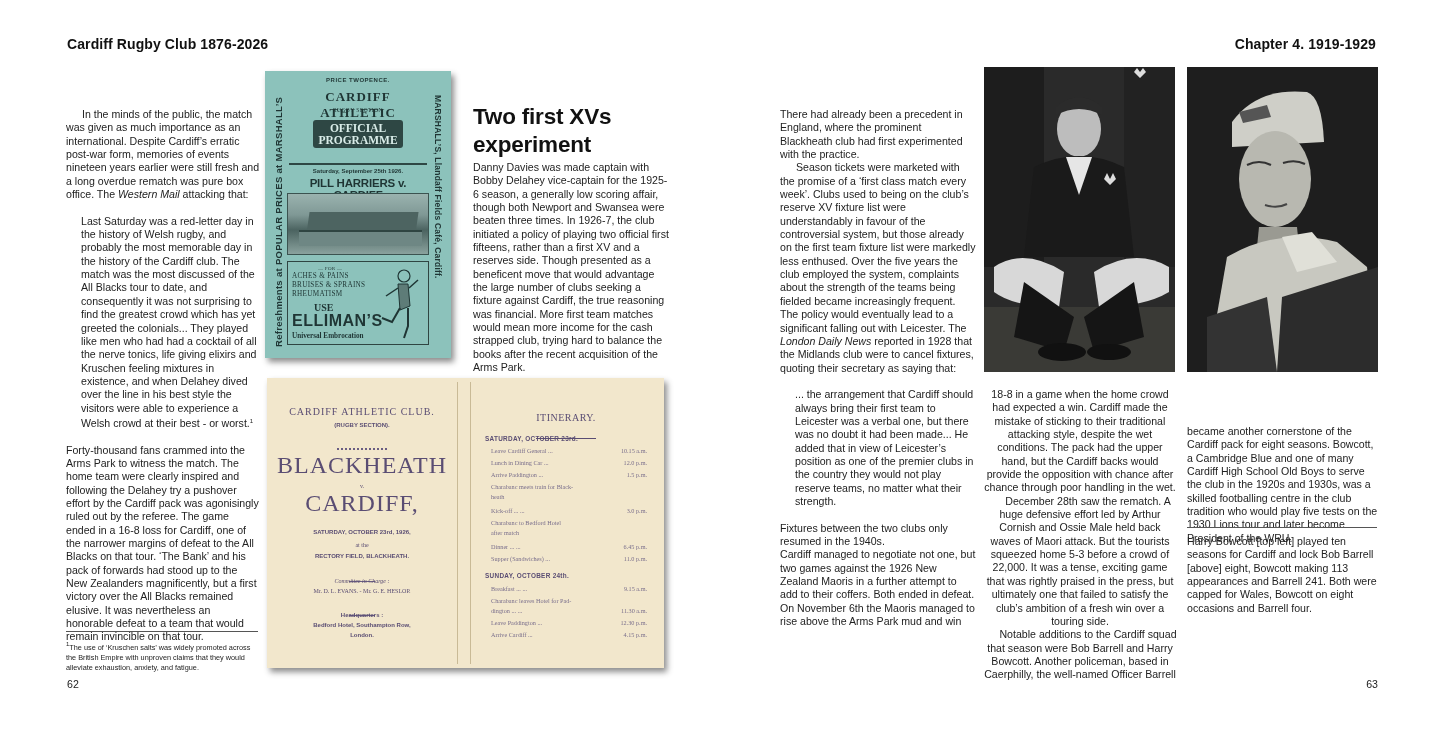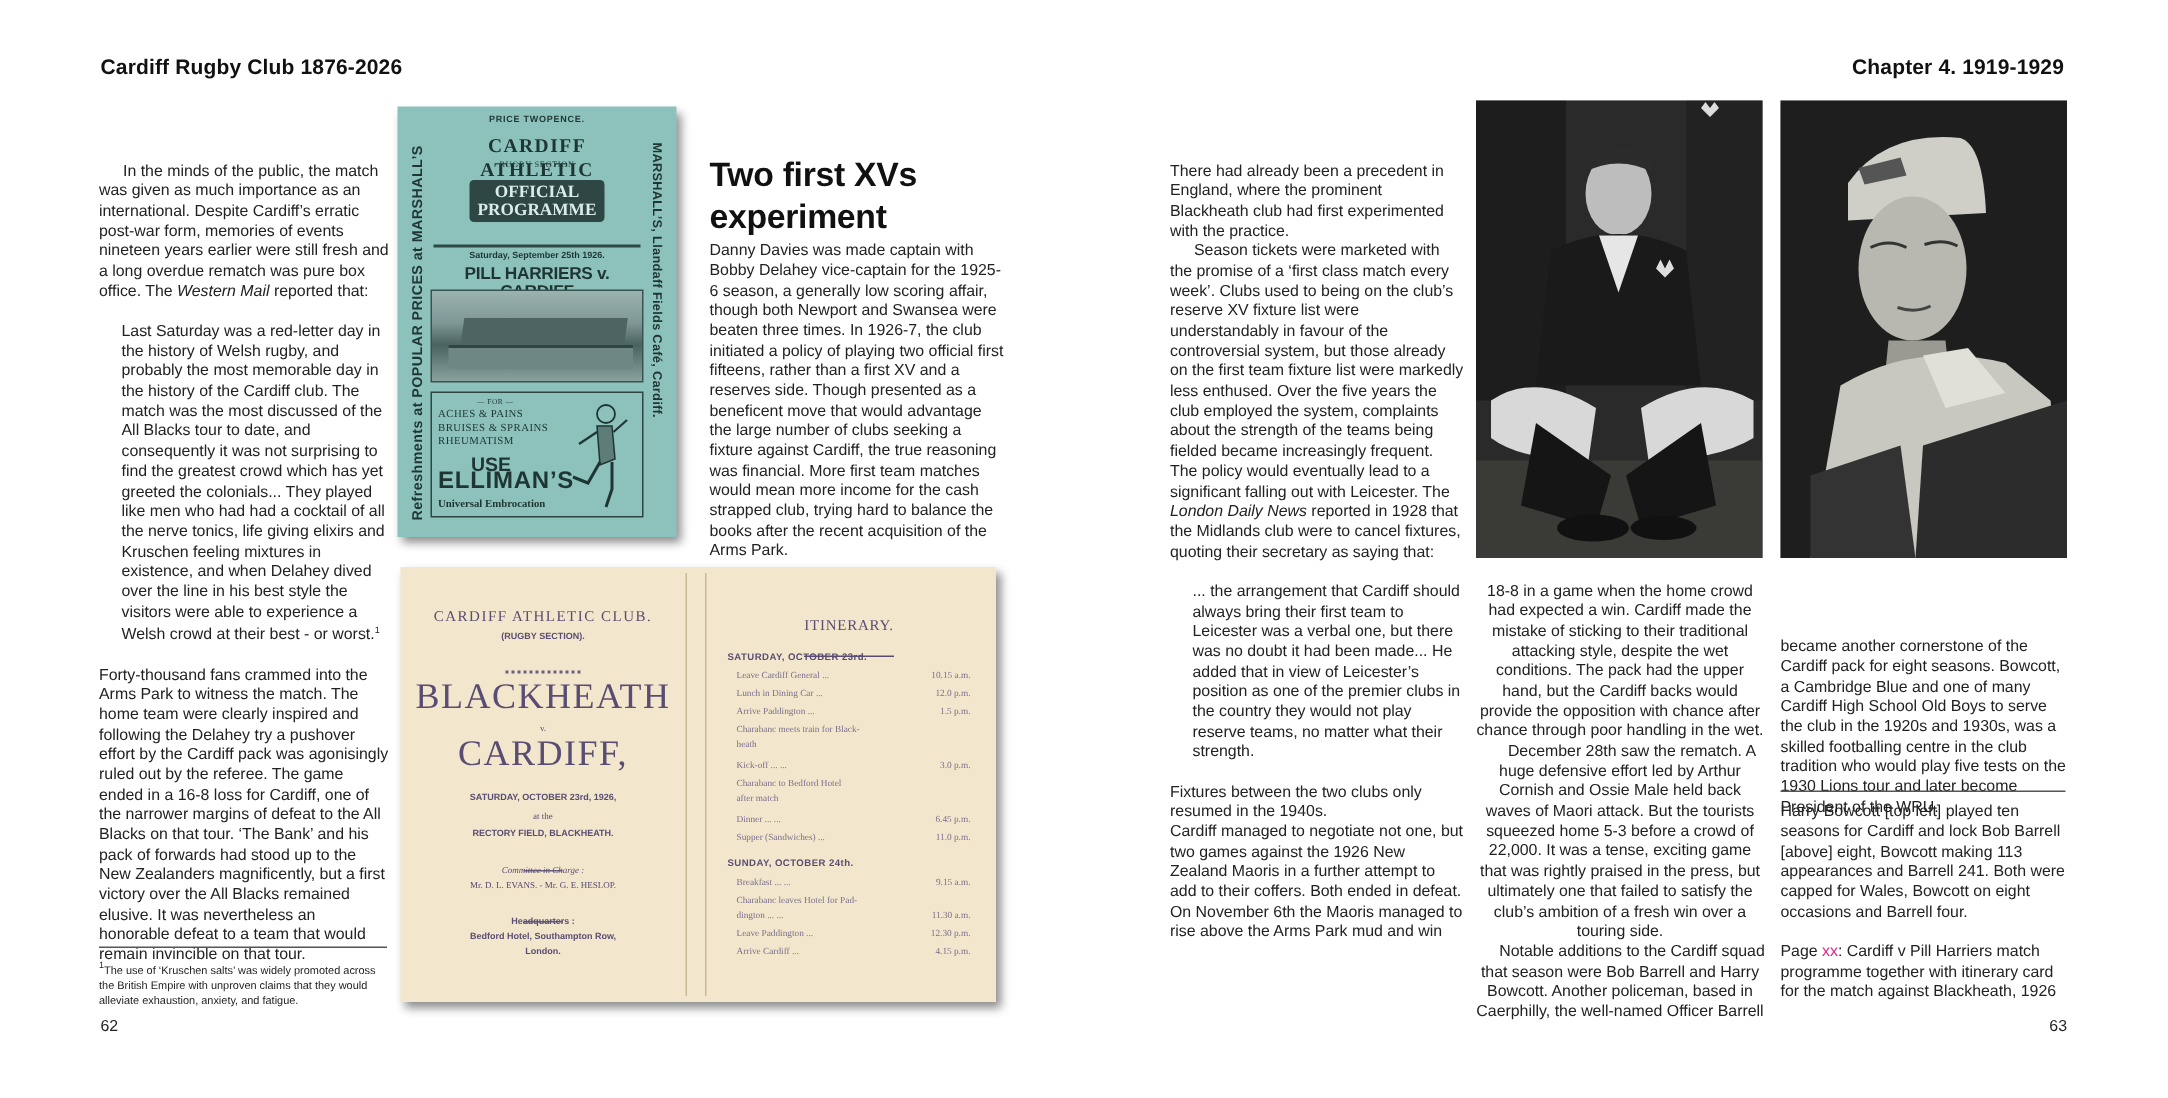--- a/index.html
+++ b/index.html
@@ -27,21 +27,21 @@
   .prog-club { position:absolute; top:14px; left:14px; right:14px; text-align:center; font-family:"Liberation Serif", serif; font-size:13px; font-weight:bold; letter-spacing:1px; }
   .prog-section { position:absolute; top:32px; left:0; right:0; text-align:center; font-family:"Liberation Serif", serif; font-size:5.5px; line-height:6px; letter-spacing:0.5px; }
   .prog-official { position:absolute; top:45px; left:28px; right:28px; background:#2e4744; color:#d9ece8; text-align:center; font-family:"Liberation Serif", serif; font-weight:bold; font-size:11.5px; line-height:12px; padding:2px 0; border-radius:3px; }
   .prog-date { position:absolute; top:93px; left:0; right:0; text-align:center; font-size:6px; font-weight:bold; font-family:"Liberation Sans", sans-serif; }
   .prog-match { position:absolute; top:102px; left:0; right:0; text-align:center; font-size:11.5px; font-weight:bold; font-family:"Liberation Sans", sans-serif; letter-spacing:-0.2px; }
   .prog-photo { position:absolute; top:118px; left:22px; right:26px; height:62px; background:linear-gradient(180deg,#9ab3af 0%,#7f9895 35%,#4b6360 60%,#8aa29e 100%); border:1px solid #3b5350; }
   .prog-photo .stand { position:absolute; left:8%; right:4%; bottom:8px; height:16px; background:#6e8784; border-top:2px solid #2f4542; }
   .prog-photo .pitch { position:absolute; left:14%; right:8%; top:18px; height:22px; background:#4d6461; transform:skewX(-8deg); }
   .prog-ad { position:absolute; top:186px; left:22px; right:26px; height:84px; border:1px solid #2f4542; }
   .ad-line { position:absolute; left:4px; font-family:"Liberation Serif", serif; font-size:7.2px; line-height:8px; letter-spacing:0.3px; }
-  .ad-use { position:absolute; left:26px; top:40px; font-family:Liberation Sans, sans-serif; font-weight:bold; font-size:13px; }
+  .ad-use { position:absolute; left:26px; top:40px; font-family:Liberation Serif, serif; font-weight:bold; font-size:10px; }
   .ad-brand { position:absolute; left:4px; top:51px; font-family:Liberation Sans, sans-serif; font-weight:bold; font-size:16px; line-height:16px; letter-spacing:0.5px; }
   .ad-emb { position:absolute; left:4px; top:70px; font-family:"Liberation Serif", serif; font-weight:bold; font-size:7.2px; }
   .ad-figure { position:absolute; right:6px; top:4px; width:44px; height:76px; }
 
   
   .card { background:#f2e7cc; box-shadow:3px 4px 6px rgba(0,0,0,0.45); overflow:hidden; color:#5a4d73; font-family:"Liberation Serif", serif; }
   .card .half { position:absolute; top:0; bottom:0; }
   .card .fold { position:absolute; top:4px; bottom:4px; width:1px; background:#c9ba96; }
   .card-center { text-align:center; position:absolute; left:0; right:0; }
   .itin-row { position:absolute; left:20px; right:14px; font-size:6.2px; line-height:7px; display:flex; justify-content:space-between; color:#7a6f8c; }
@@ -50,21 +50,21 @@
   
   .photo { background:#1a1a1a; overflow:hidden; }
 </style>
 </head>
 <body>
 
 <div class="abs running-head" style="left:67px;top:36px;">Cardiff Rugby Club 1876-2026</div>
 <div class="abs running-head" style="right:69px;top:36px;">Chapter 4. 1919-1929</div>
 
 <div class="abs body-text" style="left:66px;top:108px;width:194px;">
-  <p class="indent"><span>In the minds of the public, the match was given as much importance as an international. Despite Cardiff’s erratic post-war form, memories of events nineteen years earlier were still fresh and a long overdue rematch was pure box office. The </span><i>Western Mail</i><span> reported that:</span></p>
+  <p class="indent"><span>In the minds of the public, the match was given as much importance as an international. Despite Cardiff’s erratic post-war form, memories of events nineteen years earlier were still fresh and a long overdue rematch was pure box office. The </span><i>Western Mail</i><span> attacking that:</span></p>
   <div class="gap"></div>
   <p class="quote"><span>Last Saturday was a red-letter day in the history of Welsh rugby, and probably the most memorable day in the history of the Cardiff club. The match was the most discussed of the All Blacks tour to date, and consequently it was not surprising to find the greatest crowd which has yet greeted the colonials... They played like men who had had a cocktail of all the nerve tonics, life giving elixirs and Kruschen feeling mixtures in existence, and when Delahey dived over the line in his best style the visitors were able to experience a Welsh crowd at their best - or worst.</span><sup>1</sup></p>
   <div class="gap"></div>
   <p>Forty-thousand fans crammed into the Arms Park to witness the match. The home team were clearly inspired and following the Delahey try a pushover effort by the Cardiff pack was agonisingly ruled out by the referee. The game ended in a 16-8 loss for Cardiff, one of the narrower margins of defeat to the All Blacks on that tour. ‘The Bank’ and his pack of forwards had stood up to the New Zealanders magnificently, but a first victory over the All Blacks remained elusive. It was nevertheless an honorable defeat to a team that would remain invincible on that tour.</p>
 </div>
 <div class="abs rule" style="left:66px;top:631px;width:192px;"></div>
 <div class="abs footnote" style="left:66px;top:639px;width:192px;"><sup>1</sup><span>The use of ‘Kruschen salts’ was widely promoted across the British Empire with unproven claims that they would alleviate exhaustion, anxiety, and fatigue.</span></div>
 <div class="abs folio" style="left:67px;top:678px;">62</div>
 
 <div class="abs programme" style="left:265px;top:71px;width:186px;height:287px;">
@@ -251,15 +251,14 @@
   <p class="indent">Notable additions to the Cardiff squad that season were Bob Barrell and Harry Bowcott. Another policeman, based in Caerphilly, the well-named Officer Barrell</p>
 </div>
 
 <div class="abs body-text" style="left:1187px;top:385px;width:192px;margin-top:40px;">
   <p>became another cornerstone of the Cardiff pack for eight seasons. Bowcott, a Cambridge Blue and one of many Cardiff High School Old Boys to serve the club in the 1920s and 1930s, was a skilled footballing centre in the club tradition who would play five tests on the 1930 Lions tour and later become President of the WRU.</p>
 </div>
 <div class="abs rule" style="left:1187px;top:527px;width:190px;"></div>
 <div class="abs body-text" style="left:1187px;top:535px;width:192px;">
   <p>Harry Bowcott [top left] played ten seasons for Cardiff and lock Bob Barrell [above] eight, Bowcott making 113 appearances and Barrell 241. Both were capped for Wales, Bowcott on eight occasions and Barrell four.</p>
   <div class="gap"></div>
-  <p><span>Page </span><span class="magenta">xx</span><span>: Cardiff v Pill Harriers match programme together with itinerary card for the match against Blackheath, 1926</span></p>
 </div>
 <div class="abs folio" style="right:67px;top:678px;">63</div>
 
 </body></html>

